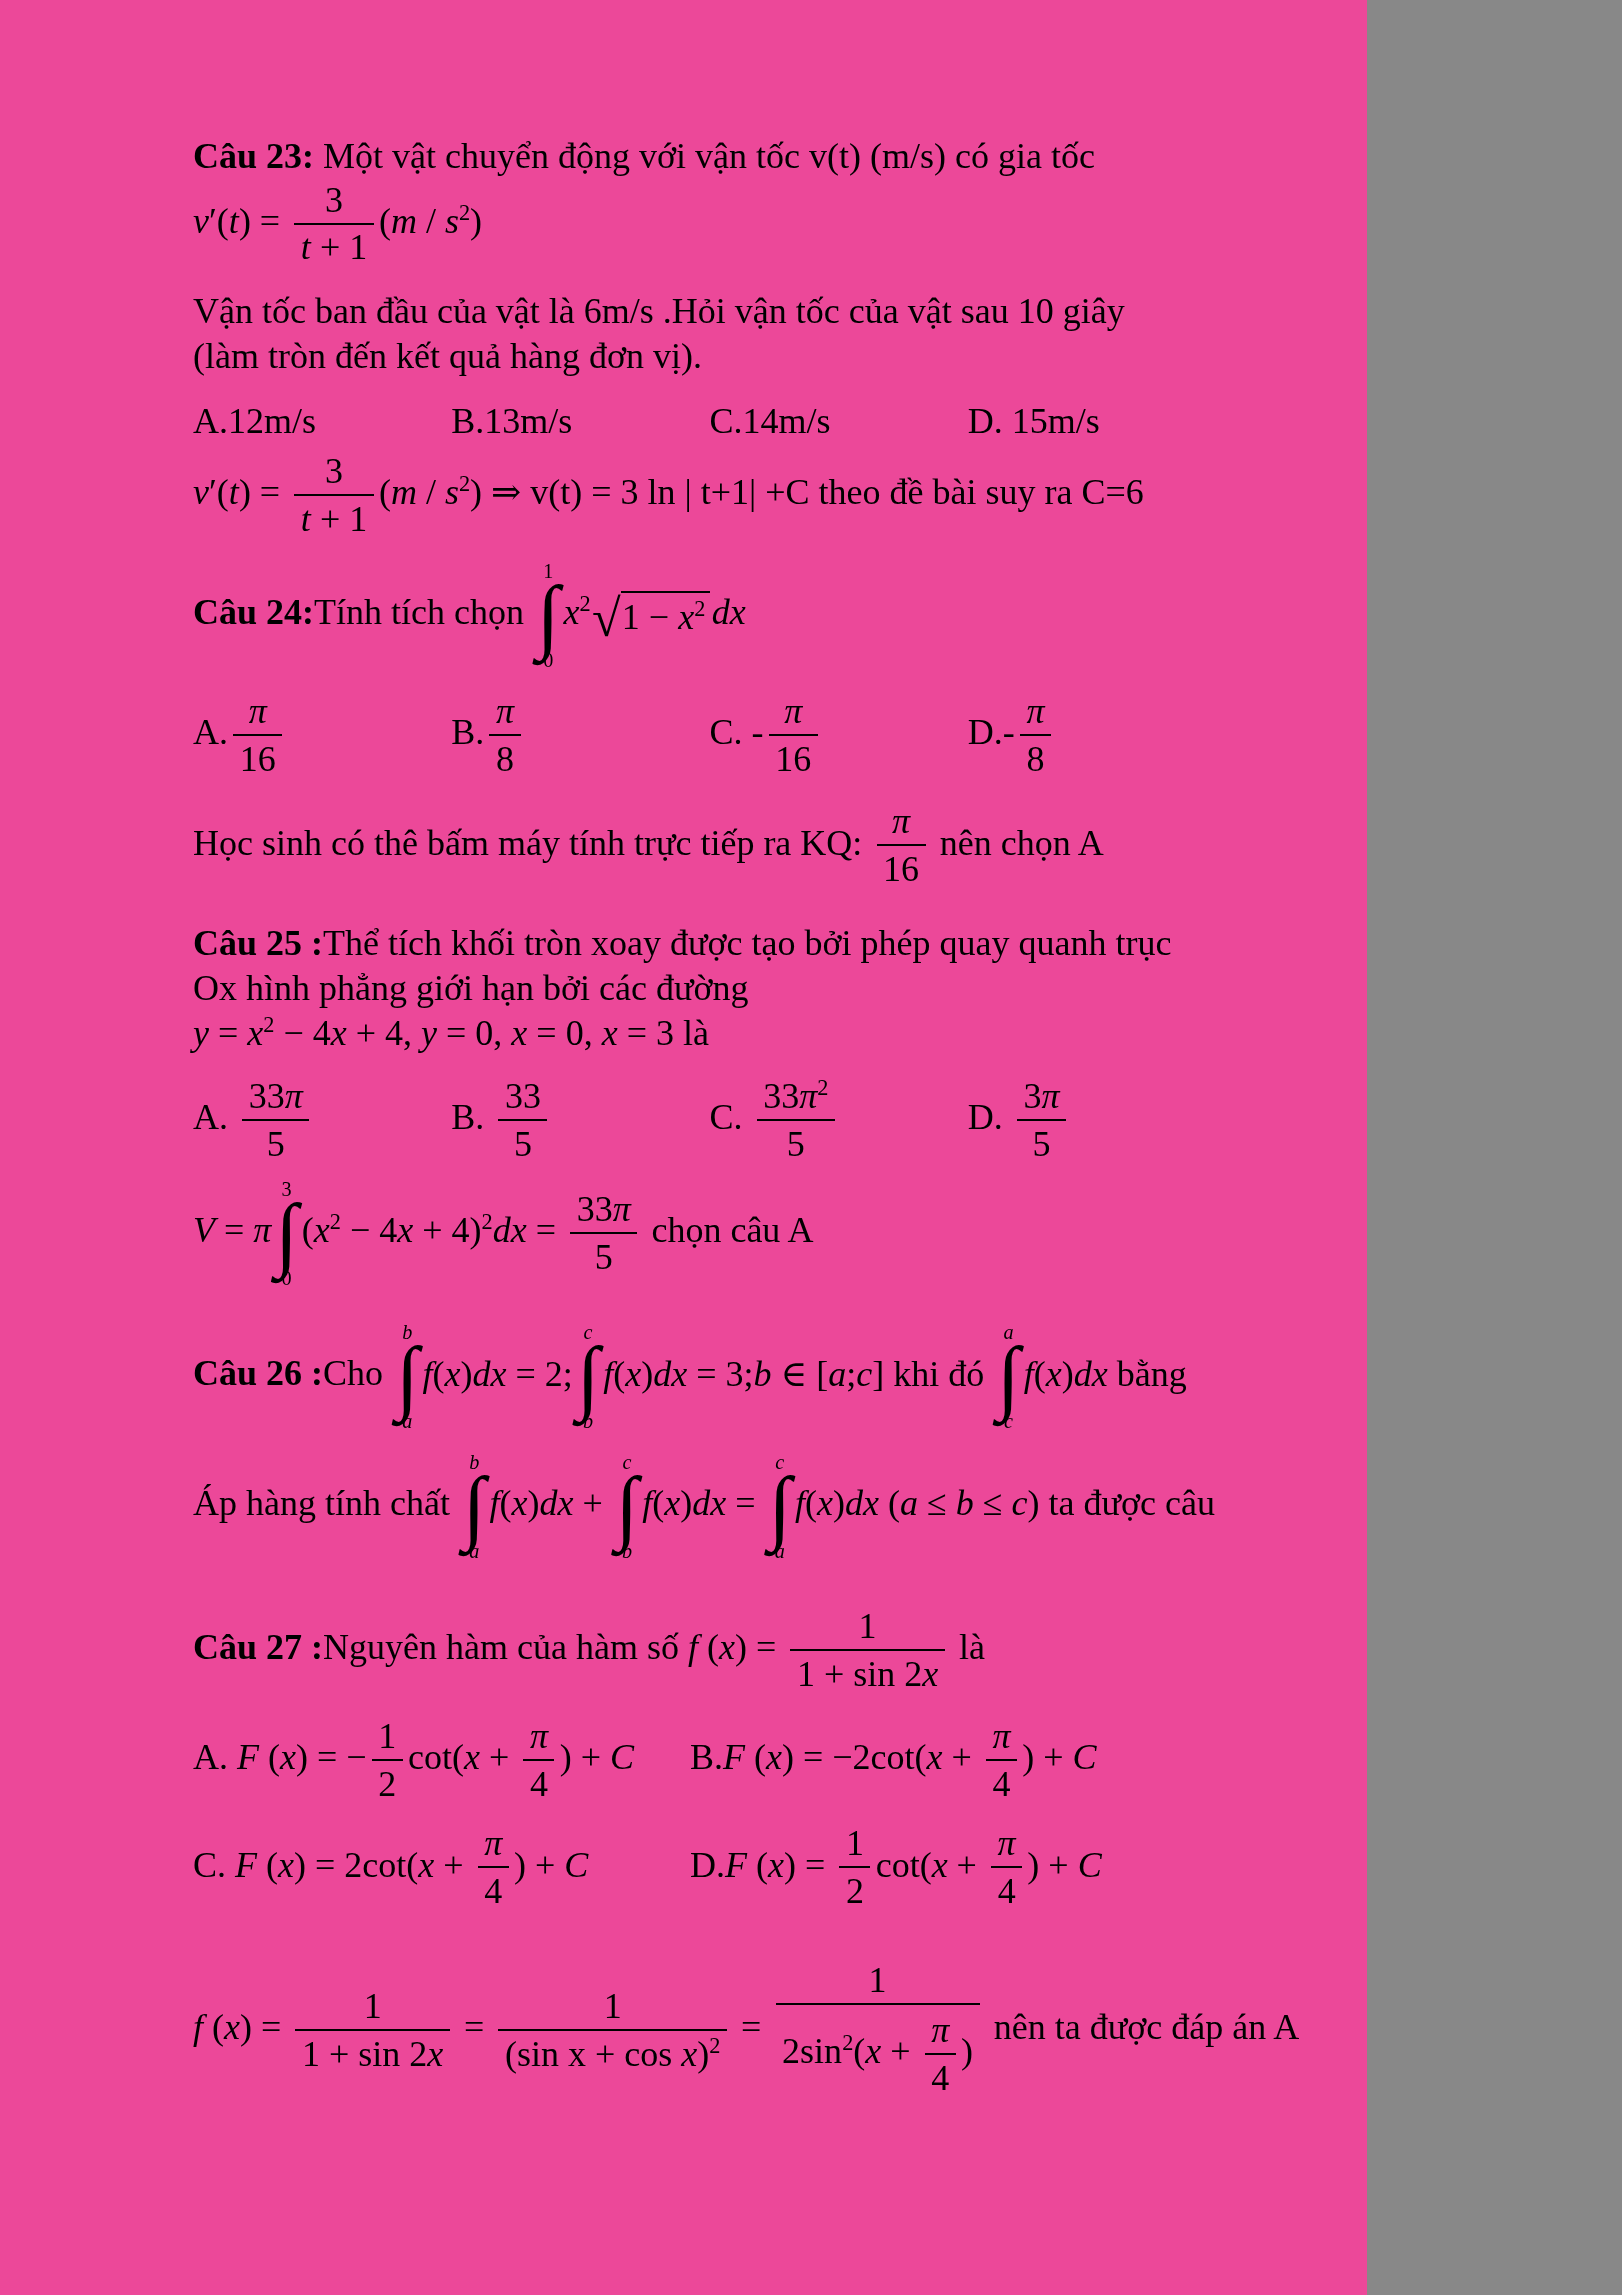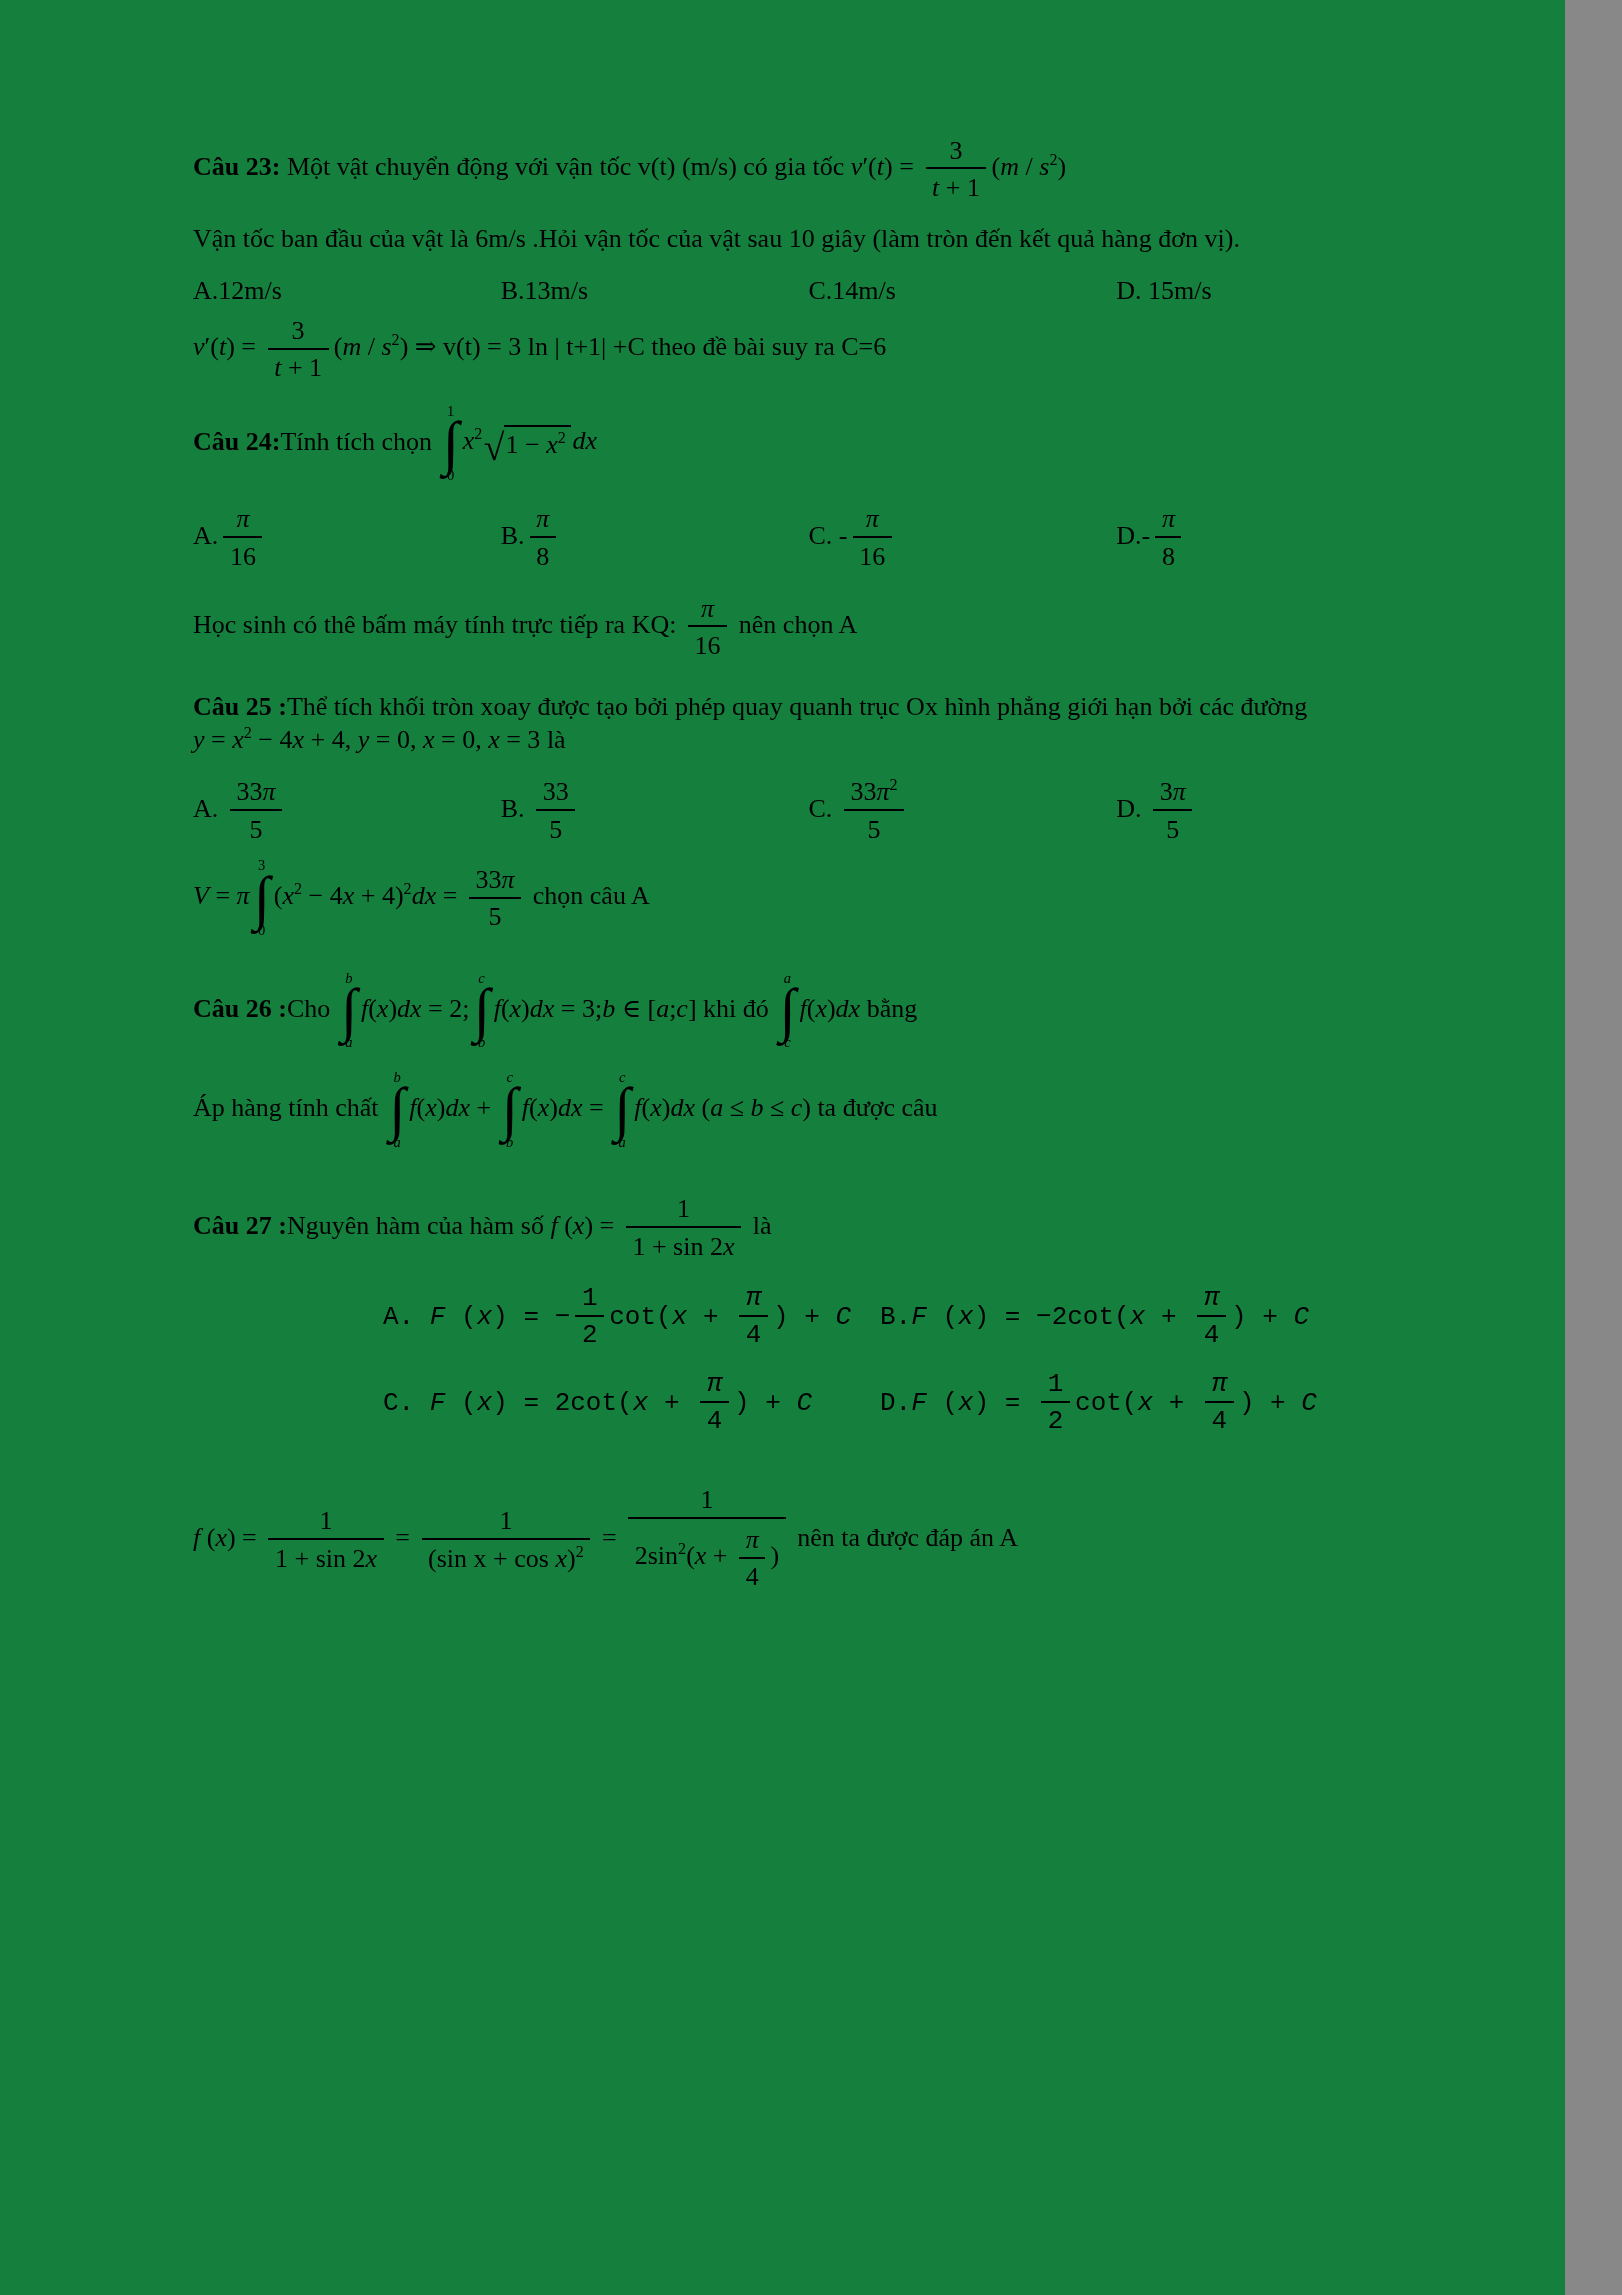--- a/index.html
+++ b/index.html
@@ -1,21 +1,21 @@
 <!DOCTYPE html>
 <html style="font-size:10.5px"><head>
 <meta charset="utf-8">
 <style>
   * { margin:0; padding:0; box-sizing:border-box; }
   html,body { background:#888; }
   body { width:1623px; }
   .page {
-    width:1565px; min-height:2295px; background:#15803d; color:#000000;
+    width:1367px; min-height:2295px; background:#ec4899; color:#000000;
     font-family:"Liberation Serif","DejaVu Serif",serif;
-    font-size:26px; line-height:1.25;
+    font-size:36px; line-height:1.25;
     padding:134px 177px 79px 193px;
   }
   p, .row { margin:0; }
   .mb10{margin-bottom:6.5px} .mb20{margin-bottom:13px} .mb30{margin-bottom:19.6px}
   .mb45{margin-bottom:29.4px} .mb50{margin-bottom:33px} .mb65{margin-bottom:43px}
   .qlabel { font-weight:bold; }
   .math { white-space:nowrap; }
   .mi { font-style:italic; }
   .mt { font-style:normal; }
   sup { font-size:0.62em; line-height:0; }
@@ -33,21 +33,21 @@
   .intwrap .isign { font-size:2.3em; line-height:0.82; font-family:"Liberation Serif","DejaVu Sans",serif; }
   .sqrt { display:inline-flex; align-items:stretch; vertical-align:middle; margin:0 1.3px; }
   .sqrt .rad { font-size:1.45em; line-height:0.8; align-self:flex-end; }
   .sqrt .arg { border-top:2.6px solid #000; padding:2px 5.2px 0 1.3px; }
   .opts4 {
     display:grid; grid-template-columns:repeat(4,1fr);
     align-items:center; justify-items:start;gap:36px;
   }
   .opts2 {
     display:grid; grid-template-columns:497px 497px;
-    margin-left:190px; align-items:center; justify-items:start;font-family:Liberation Mono, monospace;
+    align-items:center; justify-items:start;
   }
   .opts2 > span { margin-bottom:16.4px; }
 </style>
 </head>
 <body>
 
 <div class="page">
 
   <section>
     <p class="mb30">

